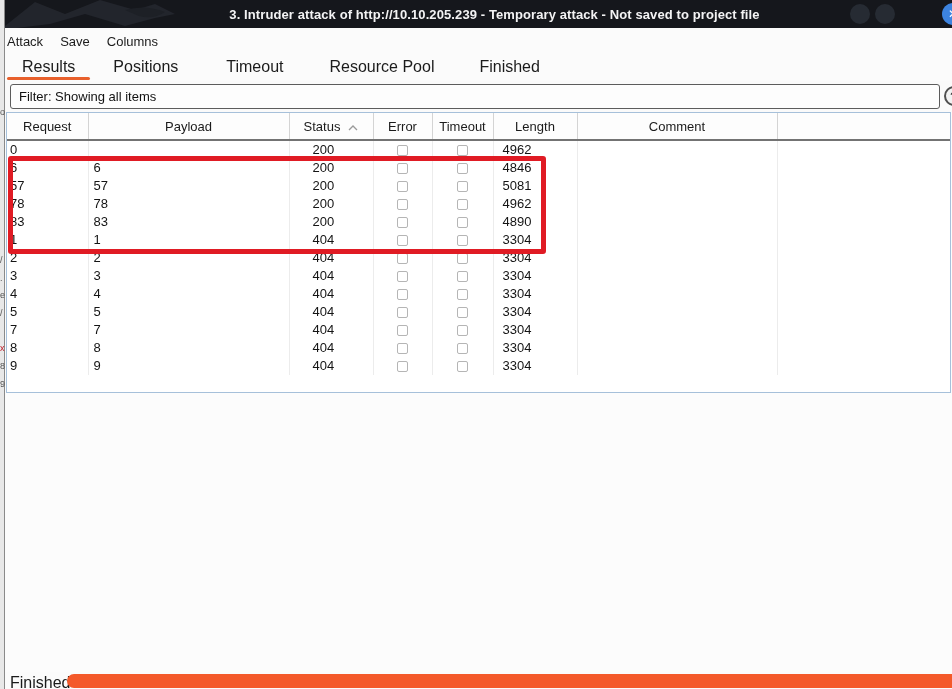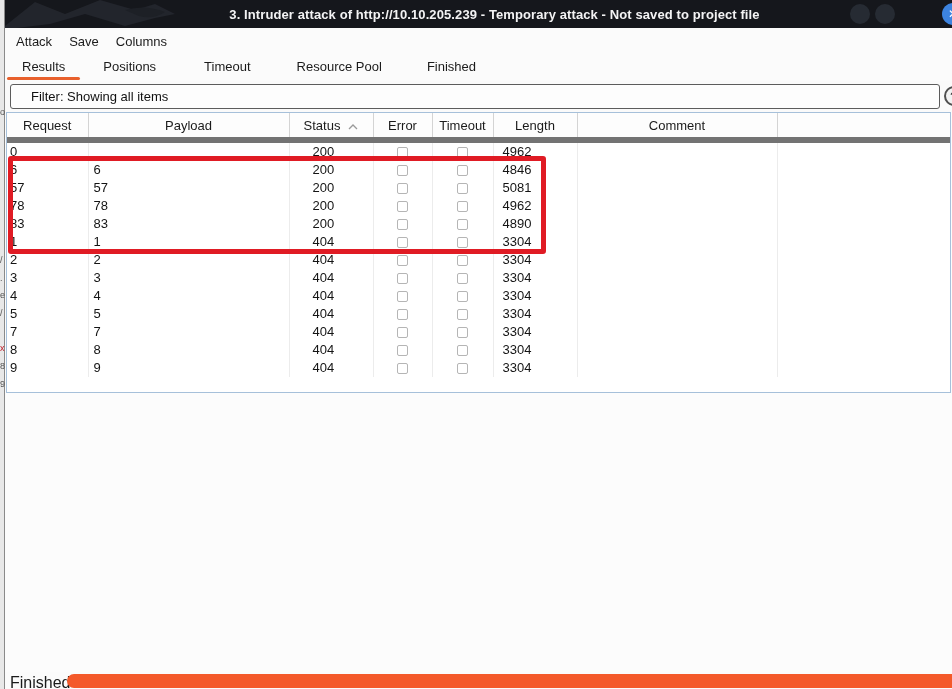--- a/index.html
+++ b/index.html
@@ -25,55 +25,55 @@
   .winbtn { position:absolute; top:4px; width:20px; height:20px; border-radius:50%;
     background:#262b33; }
   #btn-min { right:82px; } #btn-max { right:57px; }
   #btn-close { right:-12px; width:22px; height:22px; top:3px; background:#3d84e0;
     color:#fff; font-size:12px; font-weight:bold; text-align:center; line-height:22px; }
 
   
   #menubar { position:absolute; left:0; top:28px; width:947px; height:26px;
     background:#fbfbfb; display:flex; align-items:center; }
   .menu-item { font-size:13px; color:#1a1a1a; padding:0 2px; }
-  .menu-item:nth-child(1){ margin-left:9px; }
+  .menu-item:nth-child(1){ }
   .menu-item:nth-child(2){ margin-left:13px; }
   .menu-item:nth-child(3){ margin-left:13px; }
 
   
   #tabbar { position:absolute; left:0; top:54px; width:947px; height:27px;
     background:#fbfbfb; display:flex; align-items:center; }
-  .tab { font-size:13px; color:#1b1b1b; height:27px; line-height:25px;
+  .tab { font-size:16px; color:#1b1b1b; height:27px; line-height:25px;
     padding:0 15px; position:relative; }
   .tab:nth-child(1){ margin-left:2px; }
   .tab:nth-child(2){ margin-left:8px; }
   .tab:nth-child(3){ margin-left:18px; }
   .tab:nth-child(4){ margin-left:16px; }
   .tab:nth-child(5){ margin-left:15px; }
   .tab.active::after { content:""; position:absolute; left:0; right:0; bottom:1px;
     height:3px; border-radius:2px; background:#e8602c; }
 
   
   #filter-row { position:absolute; left:0; top:81px; width:947px; height:31px; background:#fafafa; }
   #filter-box { position:absolute; left:5px; top:3px; width:930px; height:25px;
     border:1px solid #5c5c5c; border-radius:3px; background:#fdfdfd;
-    font-size:13px; color:#111; line-height:23px; padding-left:20px; }
+    font-size:13px; color:#111; line-height:23px; padding-left:8px; }
   #help-icon { position:absolute; left:939px; top:5px; width:20px; height:20px;
     border:2px solid #4f4f4f; border-radius:50%; background:#f2f2f2; color:#3a3a3a;
     font-size:13px; font-weight:bold; text-align:center; line-height:17px; }
 
   
   #table-panel { position:absolute; left:1px; top:112px; width:945px; height:281px;
     background:#ffffff; border:1px solid #a6c0da; }
   table { border-collapse:collapse; table-layout:fixed; width:943px; }
   col.c-request{width:81px;} col.c-payload{width:201px;} col.c-status{width:84px;}
   col.c-error{width:59px;} col.c-timeout{width:61px;} col.c-length{width:84px;}
   col.c-comment{width:200px;} col.c-extra{width:173px;}
   thead th { height:27px; font-weight:normal; font-size:13px; color:#1b1b1b;
-    border-right:1px solid #d4d4d4; border-bottom:6px solid #737373;
+    border-right:1px solid #d4d4d4; border-bottom:2px solid #737373;
     background:#fdfdfd; text-align:center; white-space:nowrap; }
   thead th:last-child { border-right:none; }
   tbody td { height:18px; font-size:13px; color:#141414; border-right:1px solid #ececec;
     white-space:nowrap; overflow:hidden; padding:0; line-height:18px; }
   tbody td:last-child { border-right:none; }
   td.cell-request { padding-left:3px; }
   td.cell-payload { padding-left:5px; }
   td.cell-status  { padding-left:23px; }
   td.cell-length  { padding-left:9px; }
   td.cell-check   { text-align:center; }

